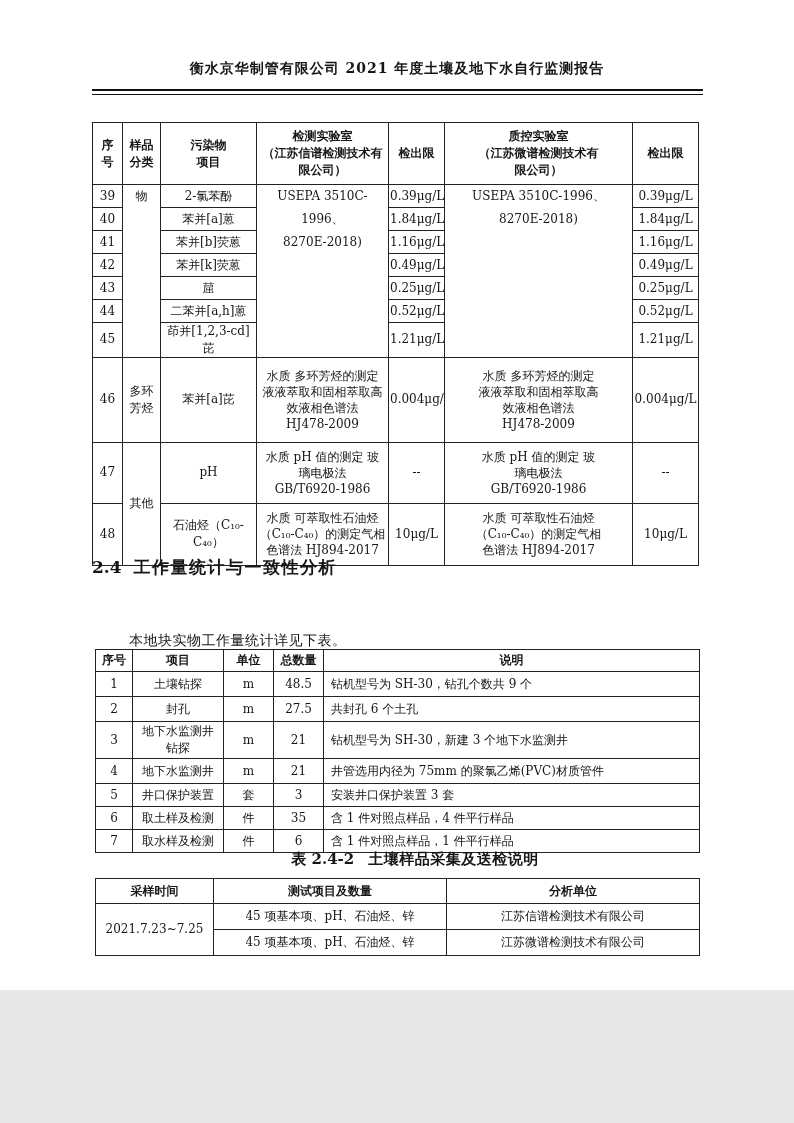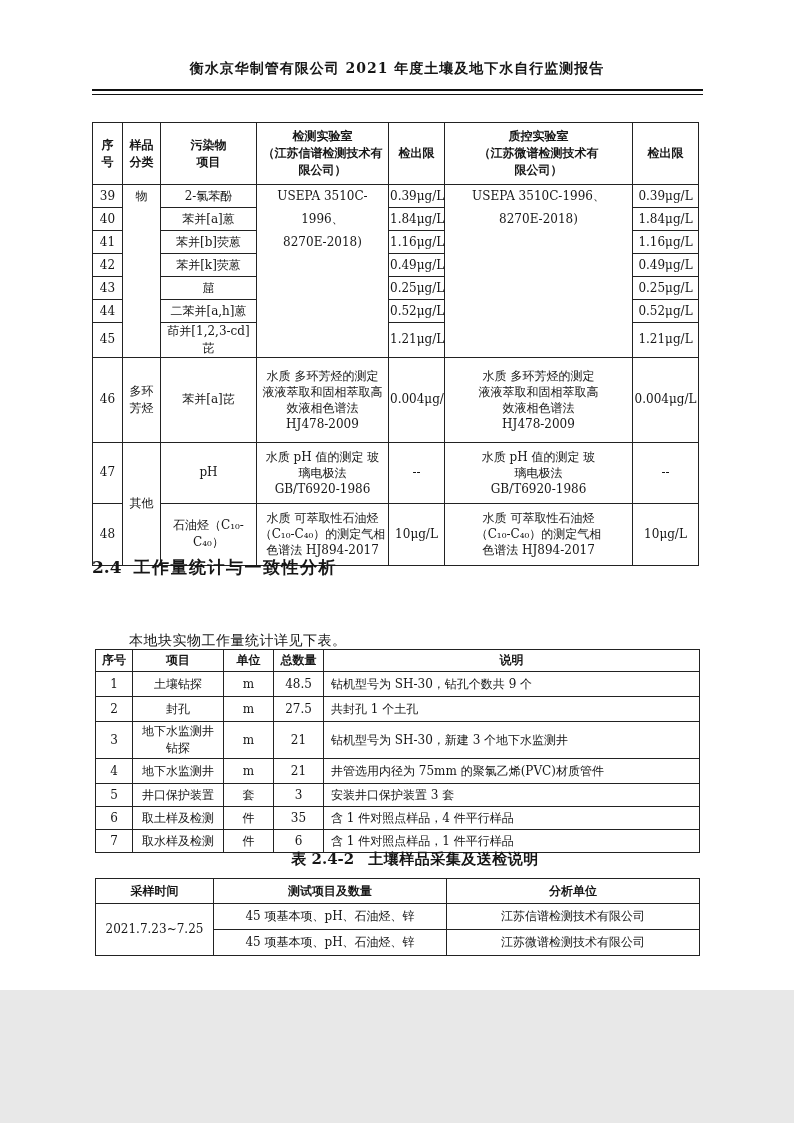--- a/index.html
+++ b/index.html
@@ -221,21 +221,21 @@
       <td>土壤钻探</td>
       <td>m</td>
       <td>48.5</td>
       <td class="desc">钻机型号为 SH-30，钻孔个数共 9 个</td>
     </tr>
     <tr style="height:25px">
       <td>2</td>
       <td>封孔</td>
       <td>m</td>
       <td>27.5</td>
-      <td class="desc">共封孔 1 个土孔</td>
+      <td class="desc">共封孔 6 个土孔</td>
     </tr>
     <tr style="height:37px">
       <td>3</td>
       <td>地下水监测井
 钻探</td>
       <td>m</td>
       <td>21</td>
       <td class="desc">钻机型号为 SH-30，新建 3 个地下水监测井</td>
     </tr>
     <tr style="height:25px">

